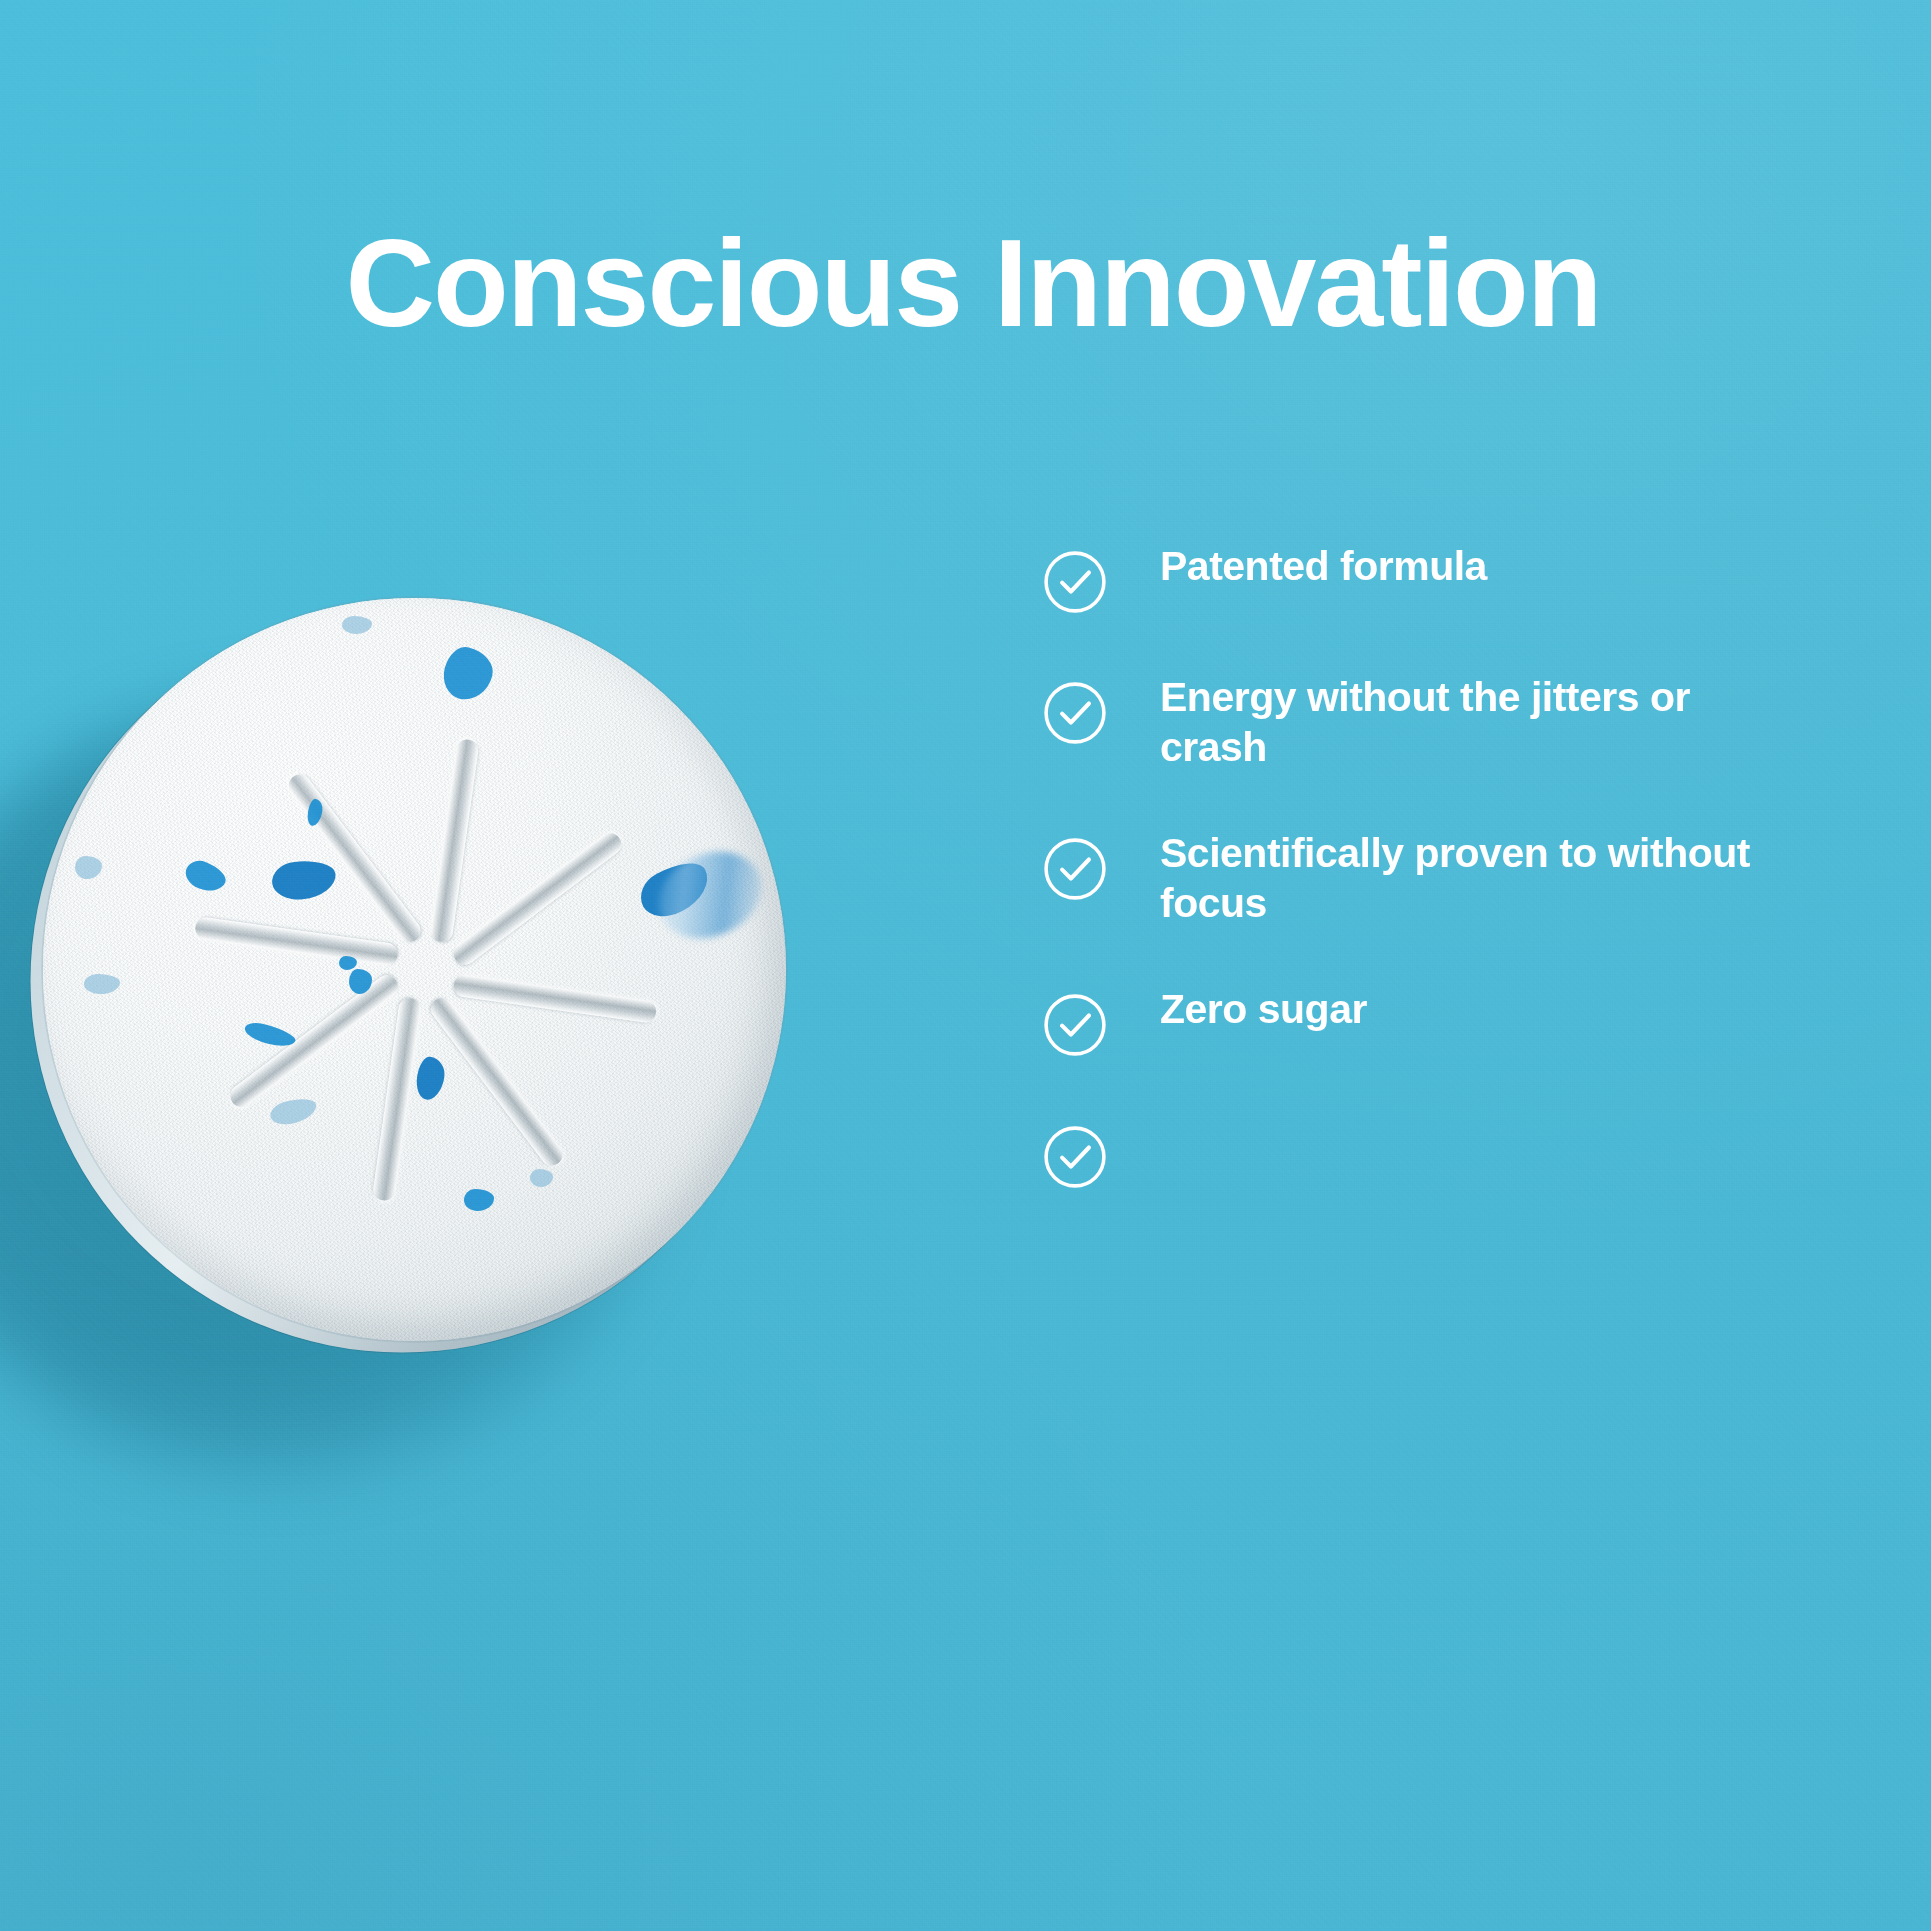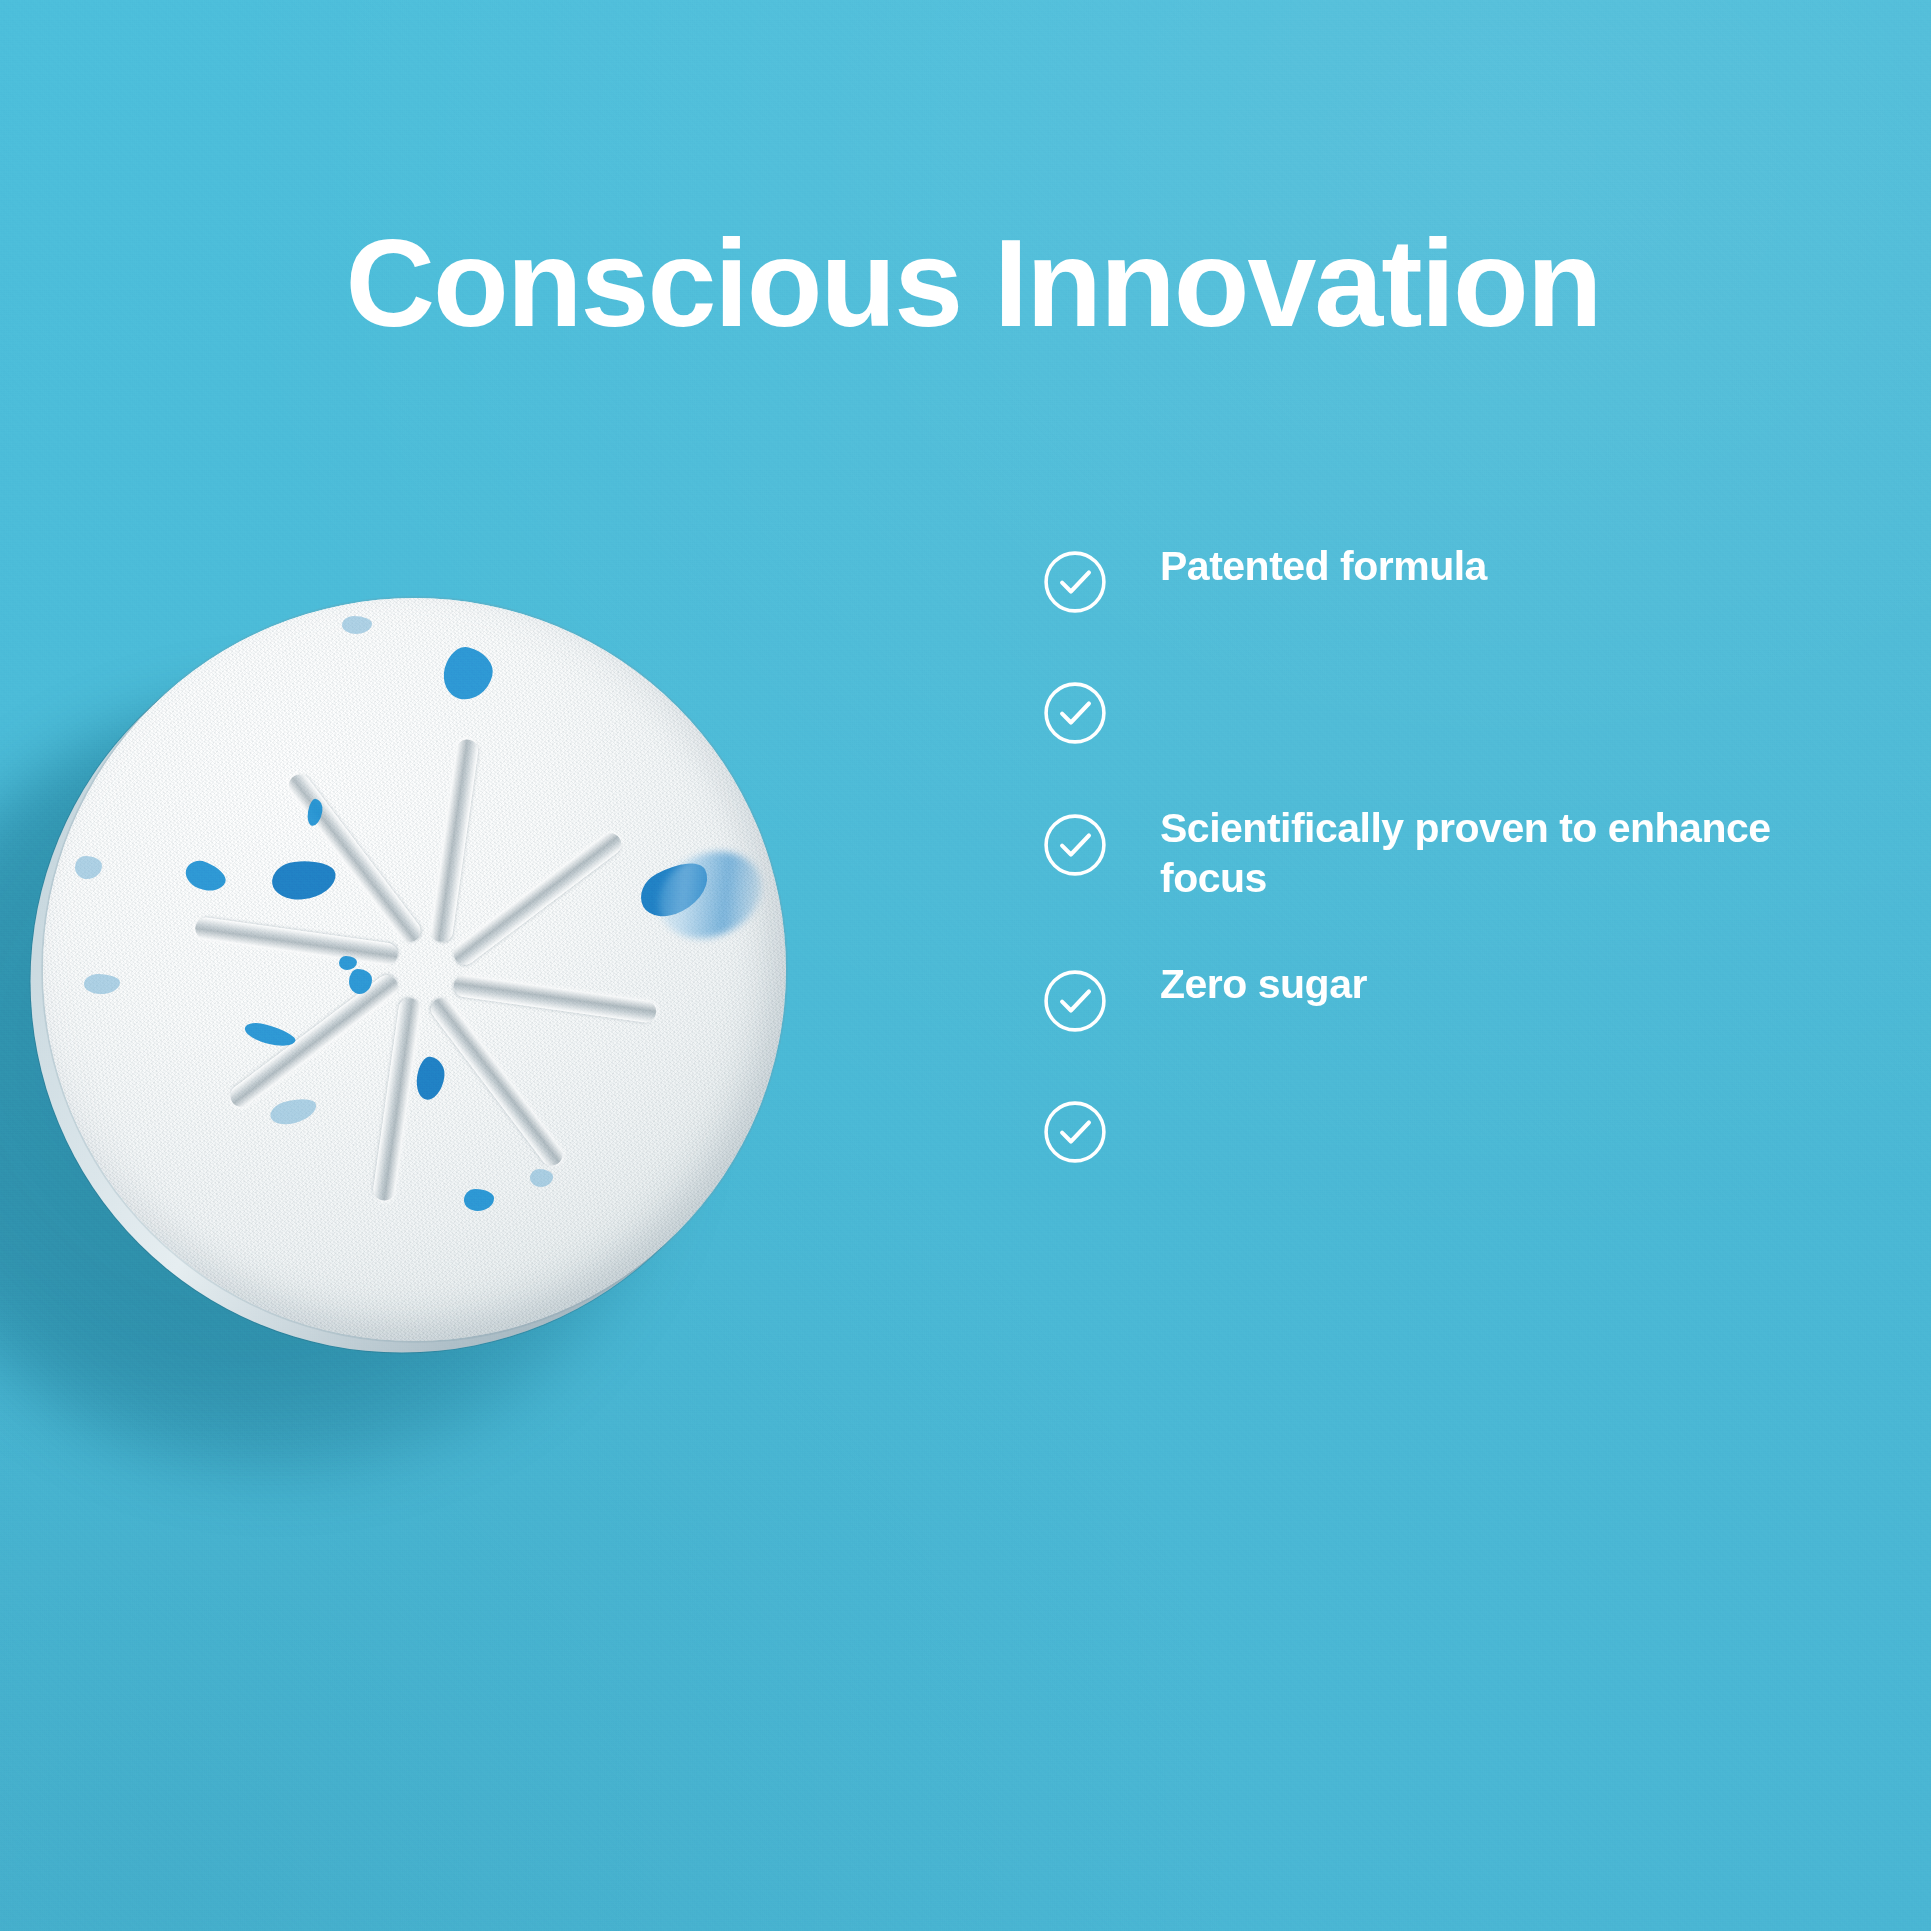--- a/index.html
+++ b/index.html
@@ -242,30 +242,31 @@
       <span class="feature-label">Patented formula</span>
     </li>
 
     <li class="feature">
       <span class="check-icon">
         <svg viewBox="0 0 40 40" aria-hidden="true">
           <circle cx="20" cy="20" r="17" fill="none" stroke="#ffffff" stroke-width="2.1"></circle>
           <path d="M12.4 20.4 L17.6 25.6 L28.2 14.4" fill="none" stroke="#ffffff" stroke-width="2.4" stroke-linecap="round" stroke-linejoin="round"></path>
         </svg>
       </span>
-    </li>
-
-    <li class="feature">
-      <span class="check-icon">
-        <svg viewBox="0 0 40 40" aria-hidden="true">
-          <circle cx="20" cy="20" r="17" fill="none" stroke="#ffffff" stroke-width="2.1"></circle>
-          <path d="M12.4 20.4 L17.6 25.6 L28.2 14.4" fill="none" stroke="#ffffff" stroke-width="2.4" stroke-linecap="round" stroke-linejoin="round"></path>
-        </svg>
-      </span>
-      <span class="feature-label" style="max-width:618px; display:inline-block;">Scientifically proven to enhance focus</span>
+      <span class="feature-label" style="max-width:555px; display:inline-block;">Energy without the jitters or crash</span>
+    </li>
+
+    <li class="feature">
+      <span class="check-icon">
+        <svg viewBox="0 0 40 40" aria-hidden="true">
+          <circle cx="20" cy="20" r="17" fill="none" stroke="#ffffff" stroke-width="2.1"></circle>
+          <path d="M12.4 20.4 L17.6 25.6 L28.2 14.4" fill="none" stroke="#ffffff" stroke-width="2.4" stroke-linecap="round" stroke-linejoin="round"></path>
+        </svg>
+      </span>
+      <span class="feature-label" style="max-width:618px; display:inline-block;">Scientifically proven to without focus</span>
     </li>
 
     <li class="feature">
       <span class="check-icon">
         <svg viewBox="0 0 40 40" aria-hidden="true">
           <circle cx="20" cy="20" r="17" fill="none" stroke="#ffffff" stroke-width="2.1"></circle>
           <path d="M12.4 20.4 L17.6 25.6 L28.2 14.4" fill="none" stroke="#ffffff" stroke-width="2.4" stroke-linecap="round" stroke-linejoin="round"></path>
         </svg>
       </span>
       <span class="feature-label">Zero sugar</span>

